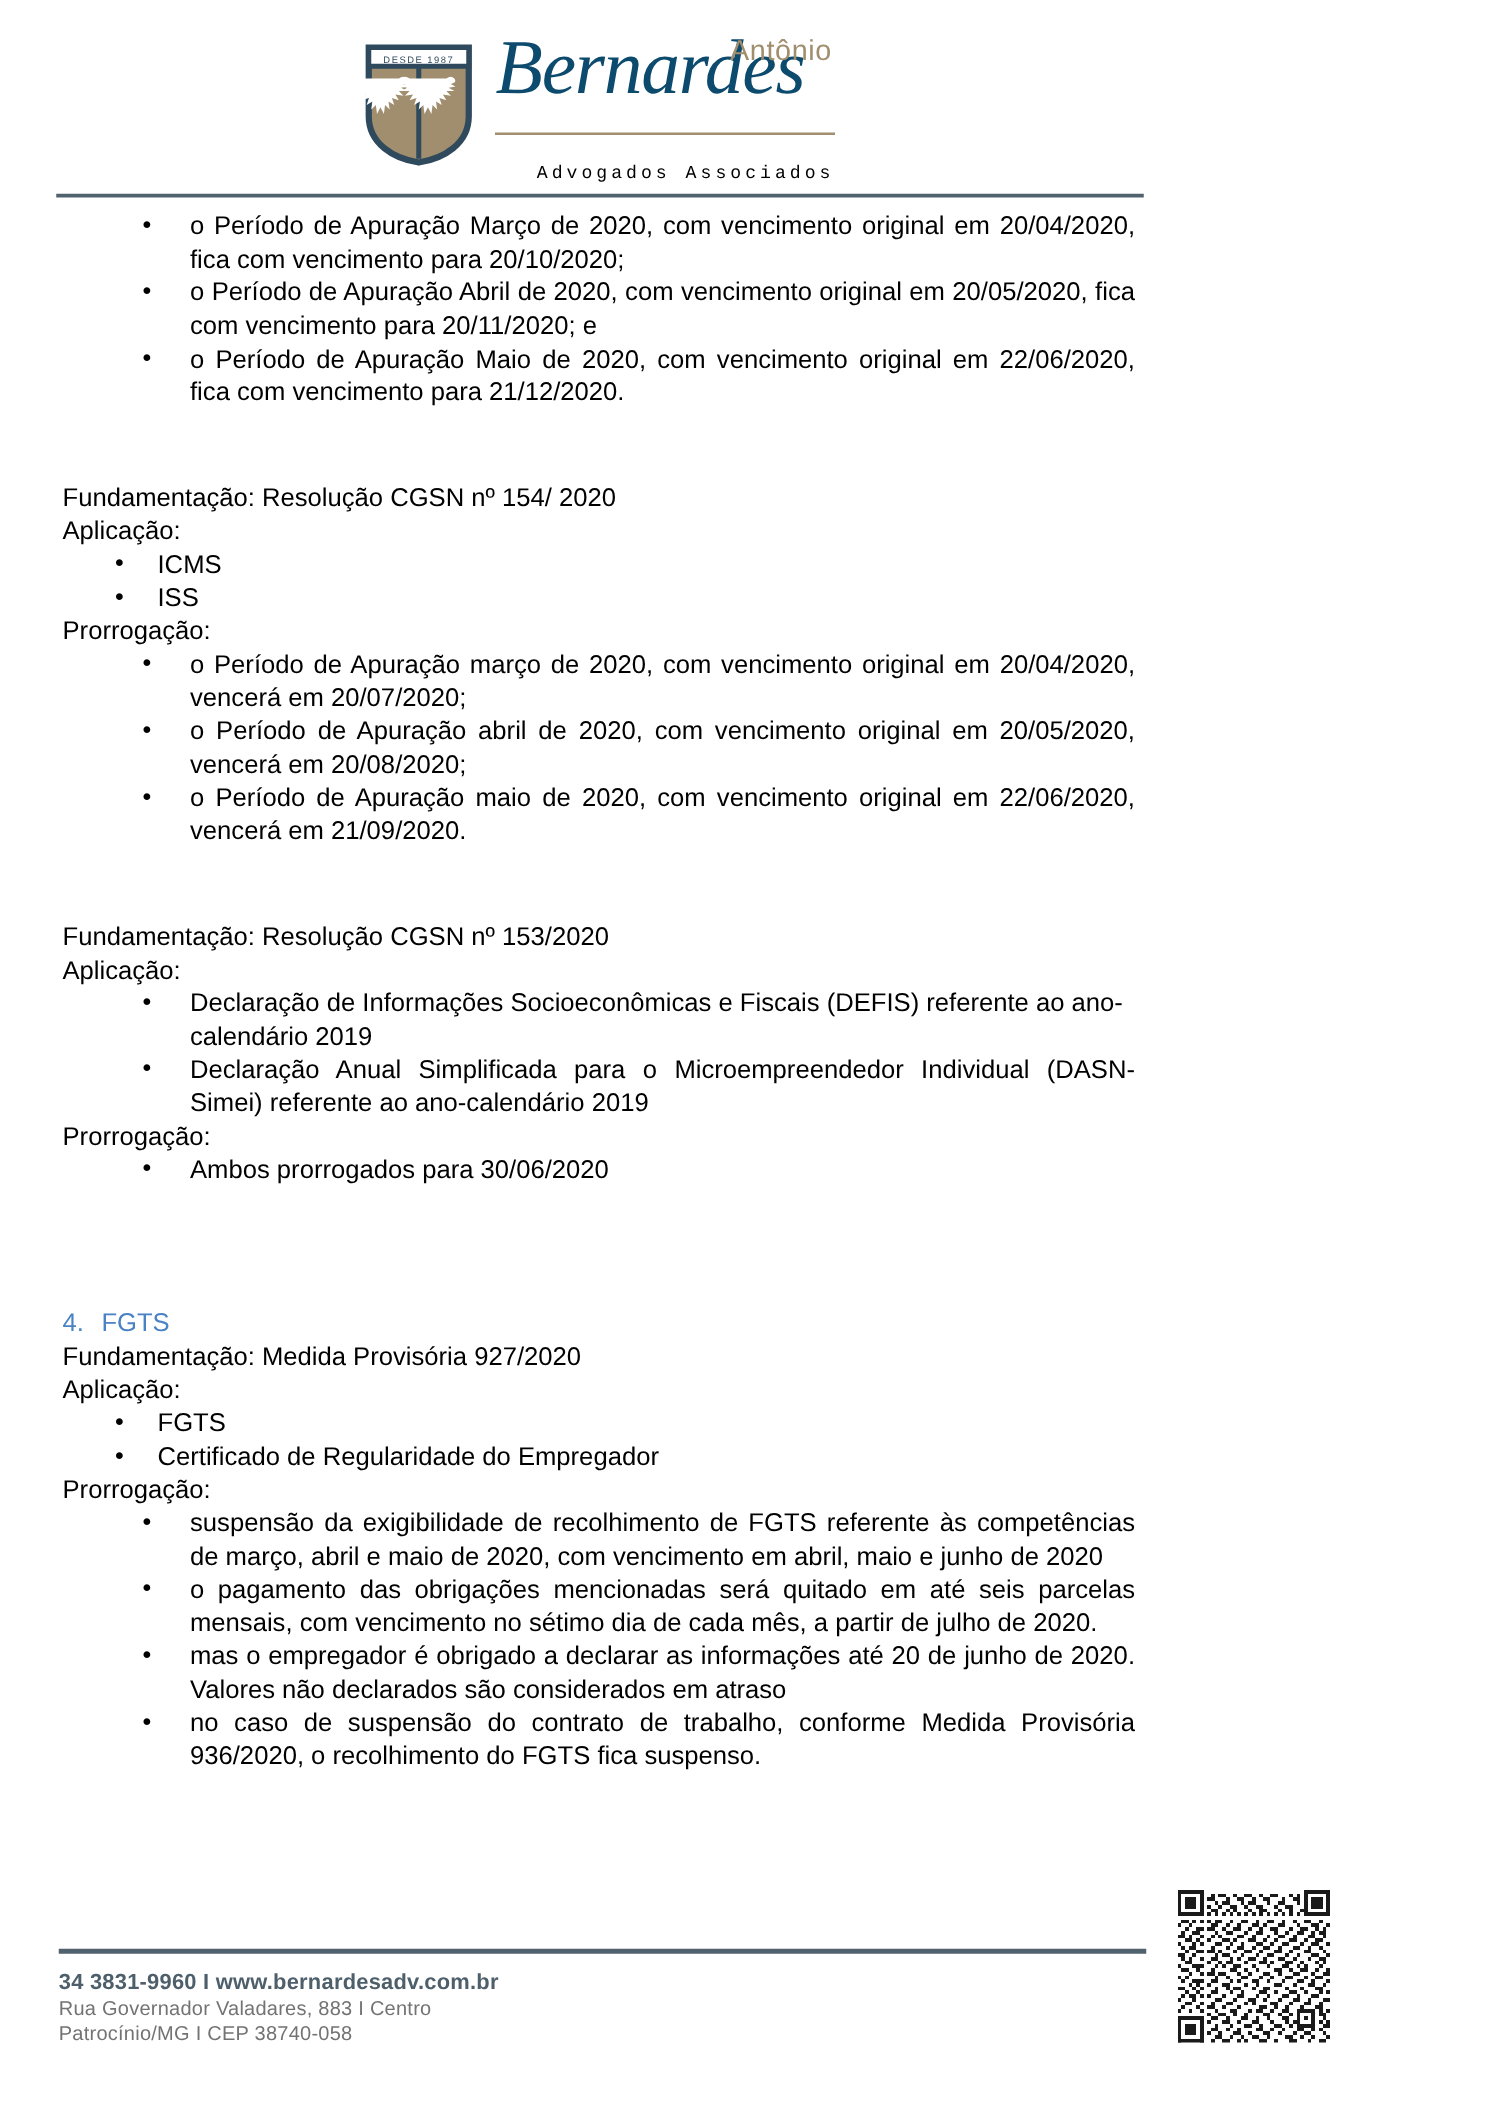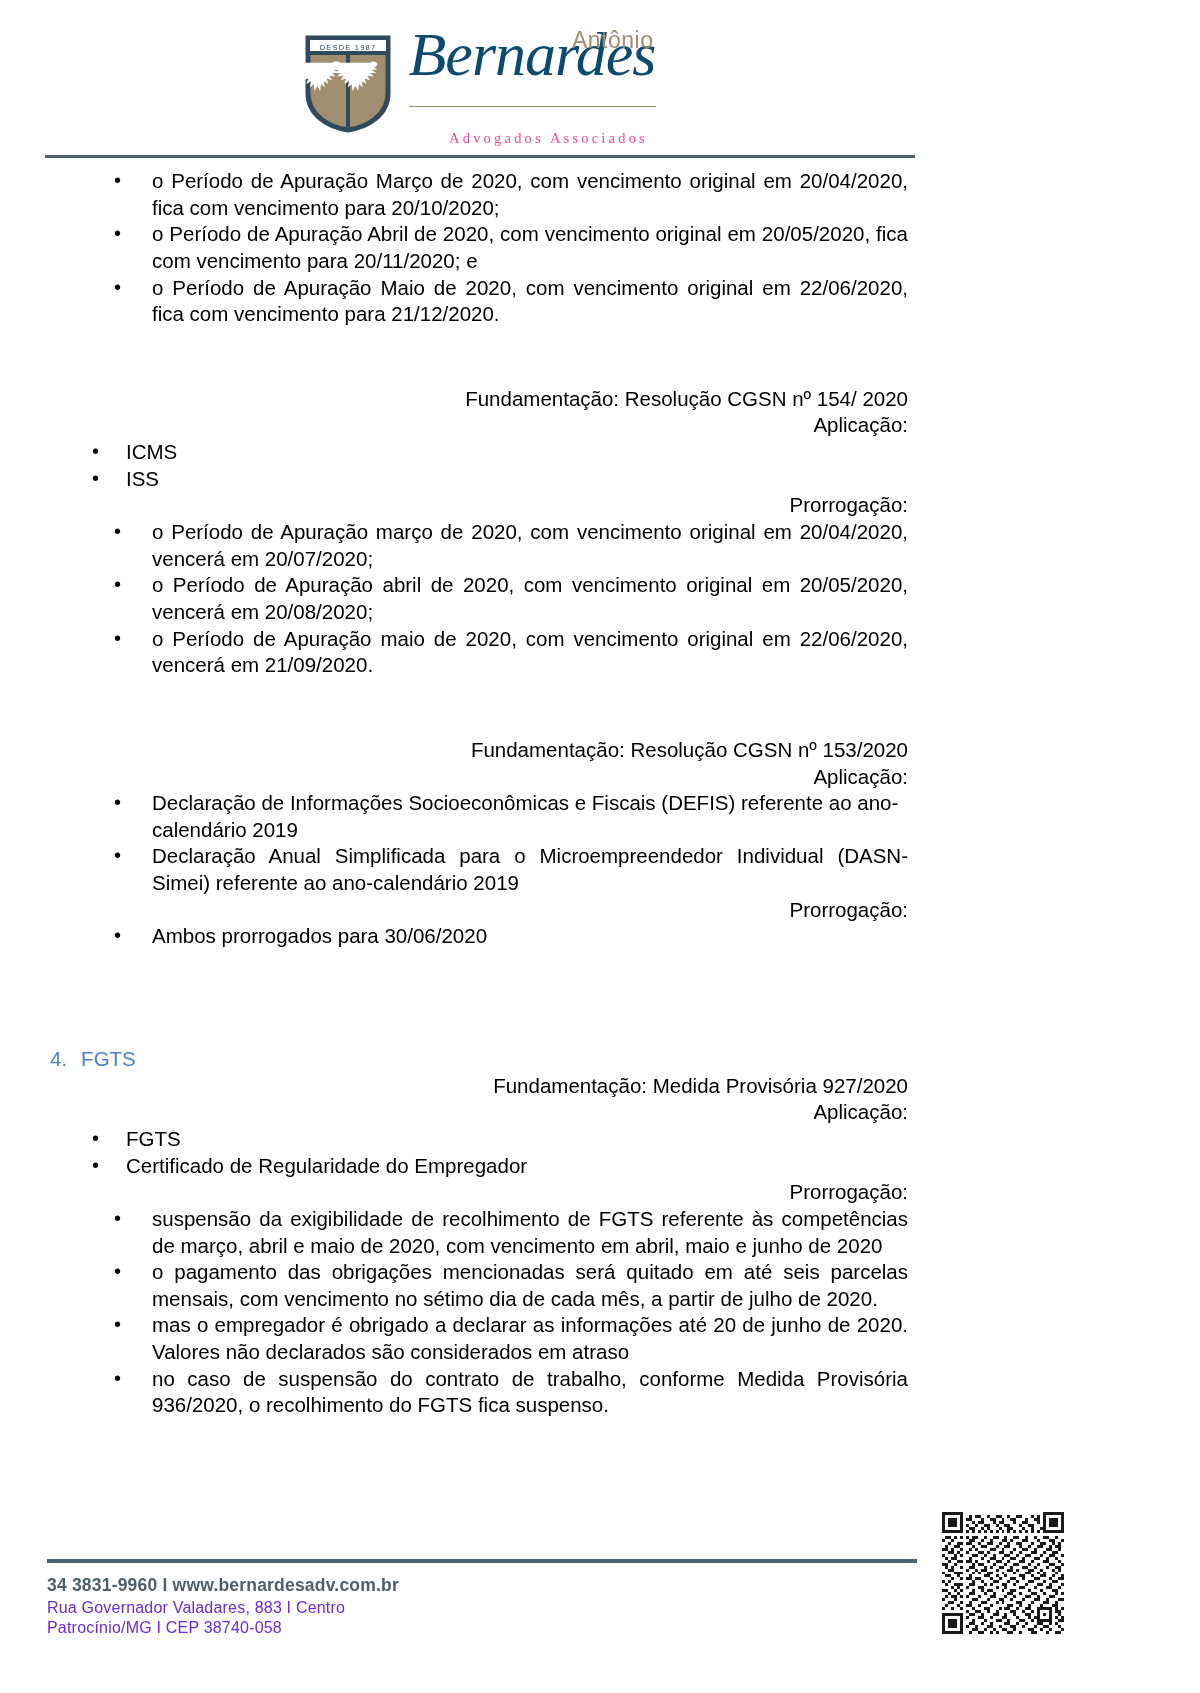--- a/index.html
+++ b/index.html
@@ -66,24 +66,24 @@
     padding-right: 0px;
   }
   .logo-rule {
     width: 100%;
     height: 1.5px;
     background: #a08e6e;
     margin: 2px 0 3px 0;
   }
   .logo-sub {
     font-size: 14.5px;
-    color: #ec4899;
+    color: #000000;
     letter-spacing: 3.2px;
     align-self: center;
-    font-family: Liberation Serif, serif;
+    font-family: Liberation Mono, monospace;
     margin-left: 33px;
   }
 
   .header-rule {
     position: absolute;
     left: 45px;
     right: 45px;
     top: 155px;
     height: 3px;
     background: #50626e;
@@ -96,21 +96,21 @@
     right: 52px;
     top: 168px;
     font-size: 20.5px;
     line-height: 1.30;
     color: #000;
   }
 
   p.line {
     margin: 0;
     padding: 0;
-    text-align: right;
+    text-align: left;
   }
 
   ul.bullets {
     list-style: none;
     margin: 0;
     padding: 0;
   }
   ul.bullets > li {
     position: relative;
     padding-left: 46px;
@@ -156,21 +156,21 @@
   }
   .footer .l1 {
     font-size: 17.5px;
     font-weight: bold;
     letter-spacing: .2px;
     color: #4d5f6b;
     margin: 0 0 3px 0;
   }
   .footer .l2, .footer .l3 {
     font-size: 16px;
-    color: #6d28d9;
+    color: #737373;
     margin: 0 0 2px 0;
     letter-spacing: .2px;
   }
 
   .qr {
     position: absolute;
     left: 942px;
     top: 1512px;
     width: 122px;
     height: 122px;

